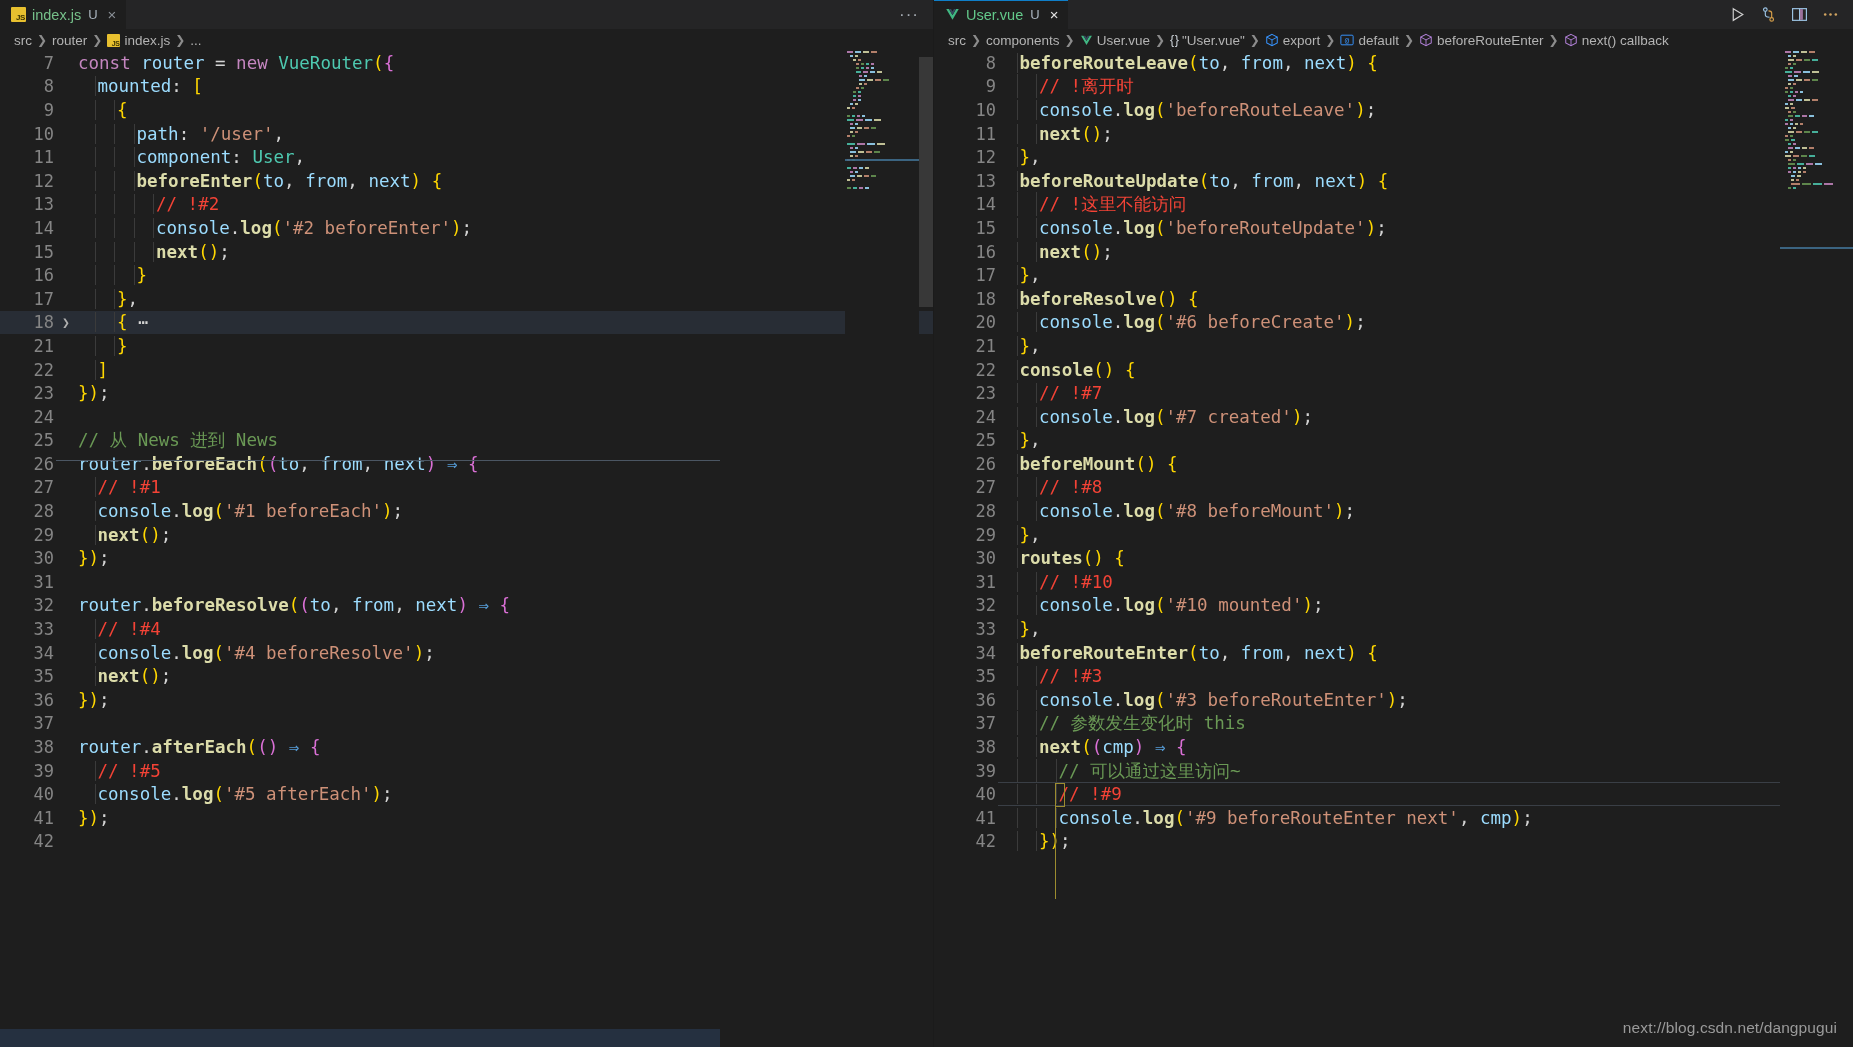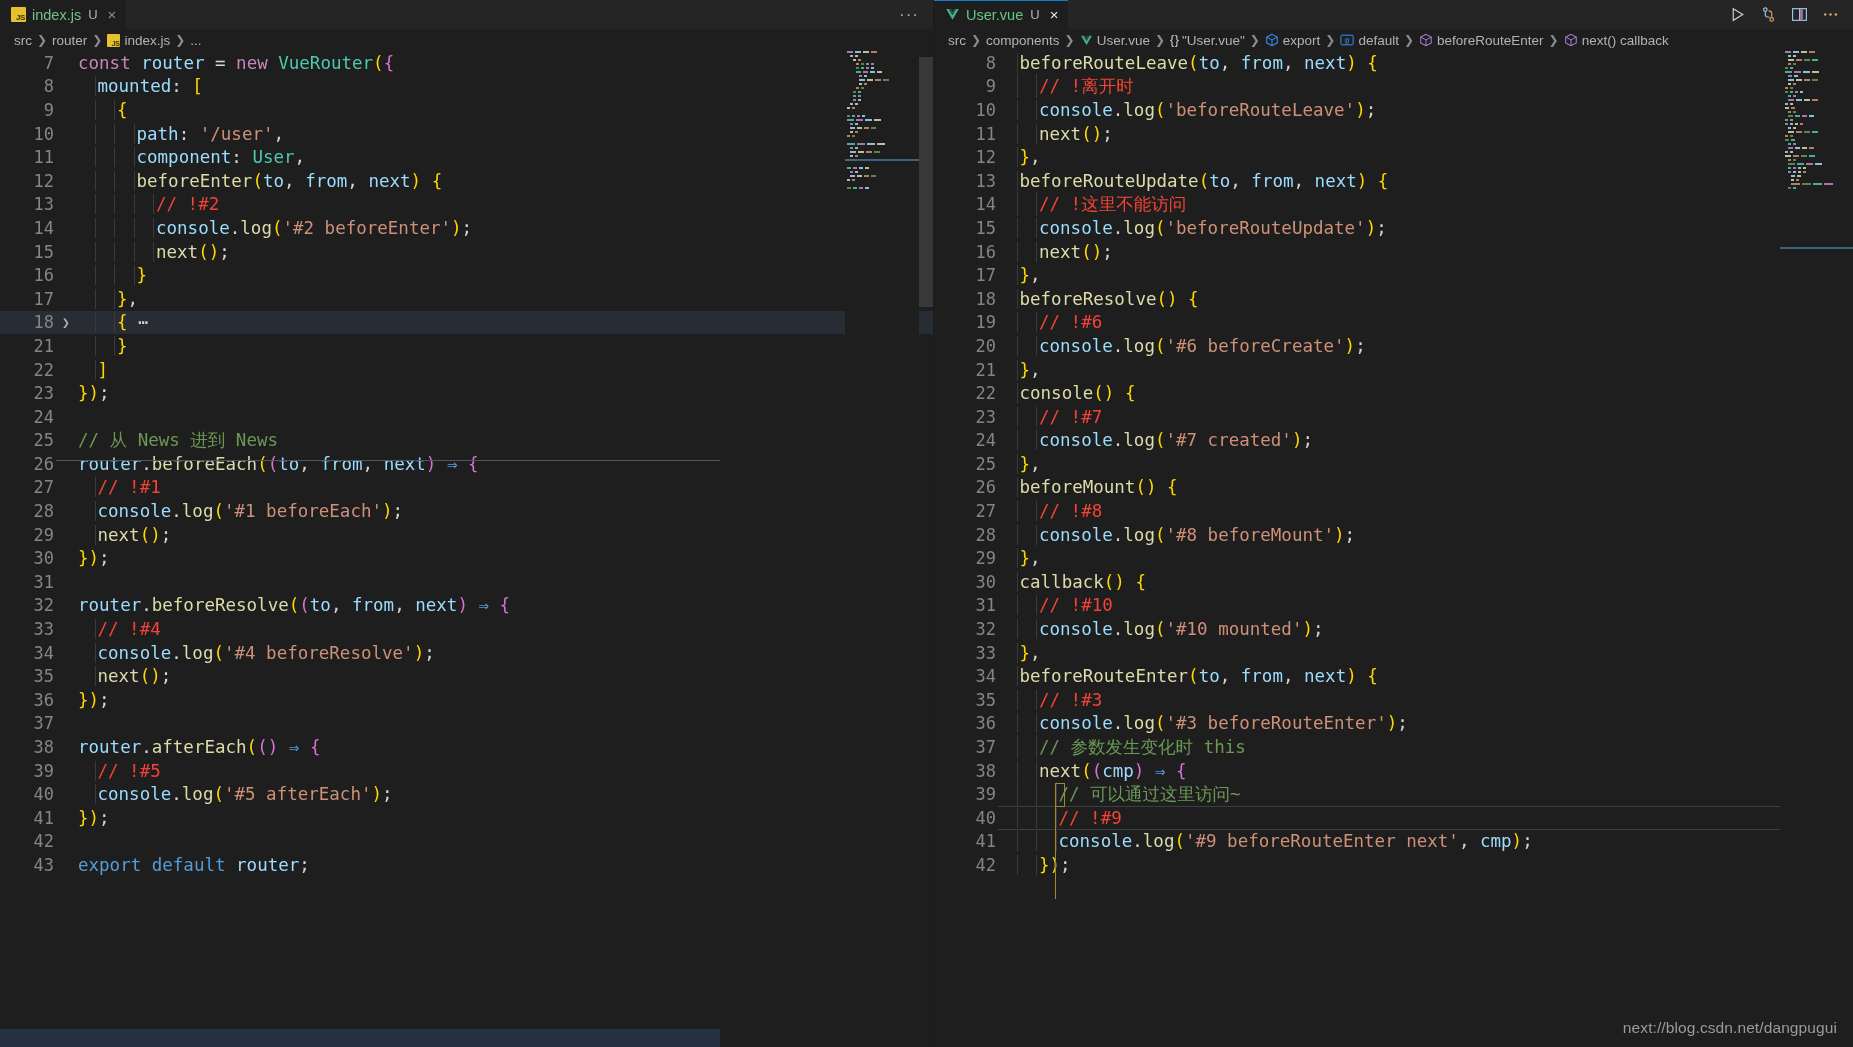--- a/index.html
+++ b/index.html
@@ -103,21 +103,21 @@
   .bracketbox {
     position:absolute; border:1px solid #9c8c2f; pointer-events:none;
   }
   .bracketbox.left { border:1px solid #4b5663; }
 
   
   .k   { color:#c586c0; }              
   .kw2 { color:#569cd6; }              
   .var { color:#9cdcfe; }              
   .cls { color:#4ec9b0; }              
-  .fn  { color:#dcdcaa; }              
+  .fn  { color:#dcdcaa;font-weight:bold; }              
   .str { color:#ce9178; }              
   .cmt { color:#6a9955; }              
   .cmtr{ color:#f44336; }              
   .par1{ color:#ffd700; }              
   .par2{ color:#da70d6; }              
   .plain{ color:#d4d4d4; }
   .arg { color:#9cdcfe; }
   .arrow{ color:#569cd6; }
   .op  { color:#d4d4d4; }
 
@@ -221,21 +221,20 @@
           <div class="row"><span class="ln">33</span><span class="fold"></span><span class="code"><span class="ig" style="left:18.5px"></span><span style="display:inline-block;width:19.5px"></span><span class="cmtr">// !#4</span></span></div>
           <div class="row"><span class="ln">34</span><span class="fold"></span><span class="code"><span class="ig" style="left:18.5px"></span><span style="display:inline-block;width:19.5px"></span><span class="var">console</span><span class="plain">.</span><span class="fn">log</span><span class="par1">(</span><span class="str">'#4 beforeResolve'</span><span class="par1">)</span><span class="plain">;</span></span></div>
           <div class="row"><span class="ln">35</span><span class="fold"></span><span class="code"><span class="ig" style="left:18.5px"></span><span style="display:inline-block;width:19.5px"></span><span class="fn">next</span><span class="par1">(</span><span class="par1">)</span><span class="plain">;</span></span></div>
           <div class="row"><span class="ln">36</span><span class="fold"></span><span class="code"><span style="display:inline-block;width:0px"></span><span class="par1">}</span><span class="par1">)</span><span class="plain">;</span></span></div>
           <div class="row"><span class="ln">37</span><span class="fold"></span><span class="code"><span style="display:inline-block;width:0px"></span></span></div>
           <div class="row"><span class="ln">38</span><span class="fold"></span><span class="code"><span style="display:inline-block;width:0px"></span><span class="var">router</span><span class="plain">.</span><span class="fn">afterEach</span><span class="par1">(</span><span class="par2">(</span><span class="par2">)</span><span class="plain"> </span><span class="arrow">⇒</span><span class="plain"> </span><span class="par2">{</span></span></div>
           <div class="row"><span class="ln">39</span><span class="fold"></span><span class="code"><span class="ig" style="left:18.5px"></span><span style="display:inline-block;width:19.5px"></span><span class="cmtr">// !#5</span></span></div>
           <div class="row"><span class="ln">40</span><span class="fold"></span><span class="code"><span class="ig" style="left:18.5px"></span><span style="display:inline-block;width:19.5px"></span><span class="var">console</span><span class="plain">.</span><span class="fn">log</span><span class="par1">(</span><span class="str">'#5 afterEach'</span><span class="par1">)</span><span class="plain">;</span></span></div>
           <div class="row"><span class="ln">41</span><span class="fold"></span><span class="code"><span style="display:inline-block;width:0px"></span><span class="par1">}</span><span class="par1">)</span><span class="plain">;</span></span></div>
           <div class="row"><span class="ln">42</span><span class="fold"></span><span class="code"><span style="display:inline-block;width:0px"></span></span></div>
-          <div class="row"><span class="ln">43</span><span class="fold"></span><span class="code"><span style="display:inline-block;width:0px"></span><span class="kw2">export</span><span class="plain"> </span><span class="kw2">default</span><span class="plain"> </span><span class="var">router</span><span class="plain">;</span></span></div>
         </div>
       <div class="minimap">
         <div id="mm-left">
             <div class="mm-line" style="padding-left:2px">
               <span class="mm-seg" style="width:6px;background:#c586c0"></span>
               <span class="mm-seg" style="width:6px;background:#9cdcfe"></span>
               <span class="mm-seg" style="width:6px;background:#dcdcaa"></span>
               <span class="mm-seg" style="width:6px;background:#ce9178"></span>
             </div>
             <div class="mm-line" style="padding-left:5px">
@@ -514,32 +513,31 @@
           <div class="row"><span class="ln">9</span><span class="code"><span class="ig" style="left:18.5px"></span><span class="ig" style="left:38px"></span><span style="display:inline-block;width:39px"></span><span class="cmtr">// !离开时</span></span></div>
           <div class="row"><span class="ln">10</span><span class="code"><span class="ig" style="left:18.5px"></span><span class="ig" style="left:38px"></span><span style="display:inline-block;width:39px"></span><span class="var">console</span><span class="plain">.</span><span class="fn">log</span><span class="par1">(</span><span class="str">'beforeRouteLeave'</span><span class="par1">)</span><span class="plain">;</span></span></div>
           <div class="row"><span class="ln">11</span><span class="code"><span class="ig" style="left:18.5px"></span><span class="ig" style="left:38px"></span><span style="display:inline-block;width:39px"></span><span class="fn">next</span><span class="par1">(</span><span class="par1">)</span><span class="plain">;</span></span></div>
           <div class="row"><span class="ln">12</span><span class="code"><span class="ig" style="left:18.5px"></span><span style="display:inline-block;width:19.5px"></span><span class="par1">}</span><span class="plain">,</span></span></div>
           <div class="row"><span class="ln">13</span><span class="code"><span class="ig" style="left:18.5px"></span><span style="display:inline-block;width:19.5px"></span><span class="fn">beforeRouteUpdate</span><span class="par1">(</span><span class="arg">to</span><span class="plain">,</span><span class="plain"> </span><span class="arg">from</span><span class="plain">,</span><span class="plain"> </span><span class="arg">next</span><span class="par1">)</span><span class="plain"> </span><span class="par1">{</span></span></div>
           <div class="row"><span class="ln">14</span><span class="code"><span class="ig" style="left:18.5px"></span><span class="ig" style="left:38px"></span><span style="display:inline-block;width:39px"></span><span class="cmtr">// !这里不能访问</span></span></div>
           <div class="row"><span class="ln">15</span><span class="code"><span class="ig" style="left:18.5px"></span><span class="ig" style="left:38px"></span><span style="display:inline-block;width:39px"></span><span class="var">console</span><span class="plain">.</span><span class="fn">log</span><span class="par1">(</span><span class="str">'beforeRouteUpdate'</span><span class="par1">)</span><span class="plain">;</span></span></div>
           <div class="row"><span class="ln">16</span><span class="code"><span class="ig" style="left:18.5px"></span><span class="ig" style="left:38px"></span><span style="display:inline-block;width:39px"></span><span class="fn">next</span><span class="par1">(</span><span class="par1">)</span><span class="plain">;</span></span></div>
           <div class="row"><span class="ln">17</span><span class="code"><span class="ig" style="left:18.5px"></span><span style="display:inline-block;width:19.5px"></span><span class="par1">}</span><span class="plain">,</span></span></div>
           <div class="row"><span class="ln">18</span><span class="code"><span class="ig" style="left:18.5px"></span><span style="display:inline-block;width:19.5px"></span><span class="fn">beforeResolve</span><span class="par1">(</span><span class="par1">)</span><span class="plain"> </span><span class="par1">{</span></span></div>
-          <div class="row"><span class="ln">19</span><span class="code"><span class="ig" style="left:18.5px"></span><span class="ig" style="left:38px"></span><span style="display:inline-block;width:39px"></span><span class="cmtr">// !#6</span></span></div>
           <div class="row"><span class="ln">20</span><span class="code"><span class="ig" style="left:18.5px"></span><span class="ig" style="left:38px"></span><span style="display:inline-block;width:39px"></span><span class="var">console</span><span class="plain">.</span><span class="fn">log</span><span class="par1">(</span><span class="str">'#6 beforeCreate'</span><span class="par1">)</span><span class="plain">;</span></span></div>
           <div class="row"><span class="ln">21</span><span class="code"><span class="ig" style="left:18.5px"></span><span style="display:inline-block;width:19.5px"></span><span class="par1">}</span><span class="plain">,</span></span></div>
           <div class="row"><span class="ln">22</span><span class="code"><span class="ig" style="left:18.5px"></span><span style="display:inline-block;width:19.5px"></span><span class="fn">console</span><span class="par1">(</span><span class="par1">)</span><span class="plain"> </span><span class="par1">{</span></span></div>
           <div class="row"><span class="ln">23</span><span class="code"><span class="ig" style="left:18.5px"></span><span class="ig" style="left:38px"></span><span style="display:inline-block;width:39px"></span><span class="cmtr">// !#7</span></span></div>
           <div class="row"><span class="ln">24</span><span class="code"><span class="ig" style="left:18.5px"></span><span class="ig" style="left:38px"></span><span style="display:inline-block;width:39px"></span><span class="var">console</span><span class="plain">.</span><span class="fn">log</span><span class="par1">(</span><span class="str">'#7 created'</span><span class="par1">)</span><span class="plain">;</span></span></div>
           <div class="row"><span class="ln">25</span><span class="code"><span class="ig" style="left:18.5px"></span><span style="display:inline-block;width:19.5px"></span><span class="par1">}</span><span class="plain">,</span></span></div>
           <div class="row"><span class="ln">26</span><span class="code"><span class="ig" style="left:18.5px"></span><span style="display:inline-block;width:19.5px"></span><span class="fn">beforeMount</span><span class="par1">(</span><span class="par1">)</span><span class="plain"> </span><span class="par1">{</span></span></div>
           <div class="row"><span class="ln">27</span><span class="code"><span class="ig" style="left:18.5px"></span><span class="ig" style="left:38px"></span><span style="display:inline-block;width:39px"></span><span class="cmtr">// !#8</span></span></div>
           <div class="row"><span class="ln">28</span><span class="code"><span class="ig" style="left:18.5px"></span><span class="ig" style="left:38px"></span><span style="display:inline-block;width:39px"></span><span class="var">console</span><span class="plain">.</span><span class="fn">log</span><span class="par1">(</span><span class="str">'#8 beforeMount'</span><span class="par1">)</span><span class="plain">;</span></span></div>
           <div class="row"><span class="ln">29</span><span class="code"><span class="ig" style="left:18.5px"></span><span style="display:inline-block;width:19.5px"></span><span class="par1">}</span><span class="plain">,</span></span></div>
-          <div class="row"><span class="ln">30</span><span class="code"><span class="ig" style="left:18.5px"></span><span style="display:inline-block;width:19.5px"></span><span class="fn">callback</span><span class="par1">(</span><span class="par1">)</span><span class="plain"> </span><span class="par1">{</span></span></div>
+          <div class="row"><span class="ln">30</span><span class="code"><span class="ig" style="left:18.5px"></span><span style="display:inline-block;width:19.5px"></span><span class="fn">routes</span><span class="par1">(</span><span class="par1">)</span><span class="plain"> </span><span class="par1">{</span></span></div>
           <div class="row"><span class="ln">31</span><span class="code"><span class="ig" style="left:18.5px"></span><span class="ig" style="left:38px"></span><span style="display:inline-block;width:39px"></span><span class="cmtr">// !#10</span></span></div>
           <div class="row"><span class="ln">32</span><span class="code"><span class="ig" style="left:18.5px"></span><span class="ig" style="left:38px"></span><span style="display:inline-block;width:39px"></span><span class="var">console</span><span class="plain">.</span><span class="fn">log</span><span class="par1">(</span><span class="str">'#10 mounted'</span><span class="par1">)</span><span class="plain">;</span></span></div>
           <div class="row"><span class="ln">33</span><span class="code"><span class="ig" style="left:18.5px"></span><span style="display:inline-block;width:19.5px"></span><span class="par1">}</span><span class="plain">,</span></span></div>
           <div class="row"><span class="ln">34</span><span class="code"><span class="ig" style="left:18.5px"></span><span style="display:inline-block;width:19.5px"></span><span class="fn">beforeRouteEnter</span><span class="par1">(</span><span class="arg">to</span><span class="plain">,</span><span class="plain"> </span><span class="arg">from</span><span class="plain">,</span><span class="plain"> </span><span class="arg">next</span><span class="par1">)</span><span class="plain"> </span><span class="par1">{</span></span></div>
           <div class="row"><span class="ln">35</span><span class="code"><span class="ig" style="left:18.5px"></span><span class="ig" style="left:38px"></span><span style="display:inline-block;width:39px"></span><span class="cmtr">// !#3</span></span></div>
           <div class="row"><span class="ln">36</span><span class="code"><span class="ig" style="left:18.5px"></span><span class="ig" style="left:38px"></span><span style="display:inline-block;width:39px"></span><span class="var">console</span><span class="plain">.</span><span class="fn">log</span><span class="par1">(</span><span class="str">'#3 beforeRouteEnter'</span><span class="par1">)</span><span class="plain">;</span></span></div>
           <div class="row"><span class="ln">37</span><span class="code"><span class="ig" style="left:18.5px"></span><span class="ig" style="left:38px"></span><span style="display:inline-block;width:39px"></span><span class="cmt">// 参数发生变化时 this</span></span></div>
           <div class="row"><span class="ln">38</span><span class="code"><span class="ig" style="left:18.5px"></span><span class="ig" style="left:38px"></span><span style="display:inline-block;width:39px"></span><span class="fn">next</span><span class="par1">(</span><span class="par2">(</span><span class="arg">cmp</span><span class="par2">)</span><span class="plain"> </span><span class="arrow">⇒</span><span class="plain"> </span><span class="par2">{</span></span></div>
           <div class="row"><span class="ln">39</span><span class="code"><span class="ig" style="left:18.5px"></span><span class="ig" style="left:38px"></span><span class="ig" style="left:57.5px"></span><span style="display:inline-block;width:58.5px"></span><span class="cmt">// 可以通过这里访问~</span></span></div>
           <div class="row curline-border"><span class="ln">40</span><span class="code"><span class="ig" style="left:18.5px"></span><span class="ig" style="left:38px"></span><span class="ig" style="left:57.5px"></span><span style="display:inline-block;width:58.5px"></span><span class="cmtr">// !#9</span></span></div>

